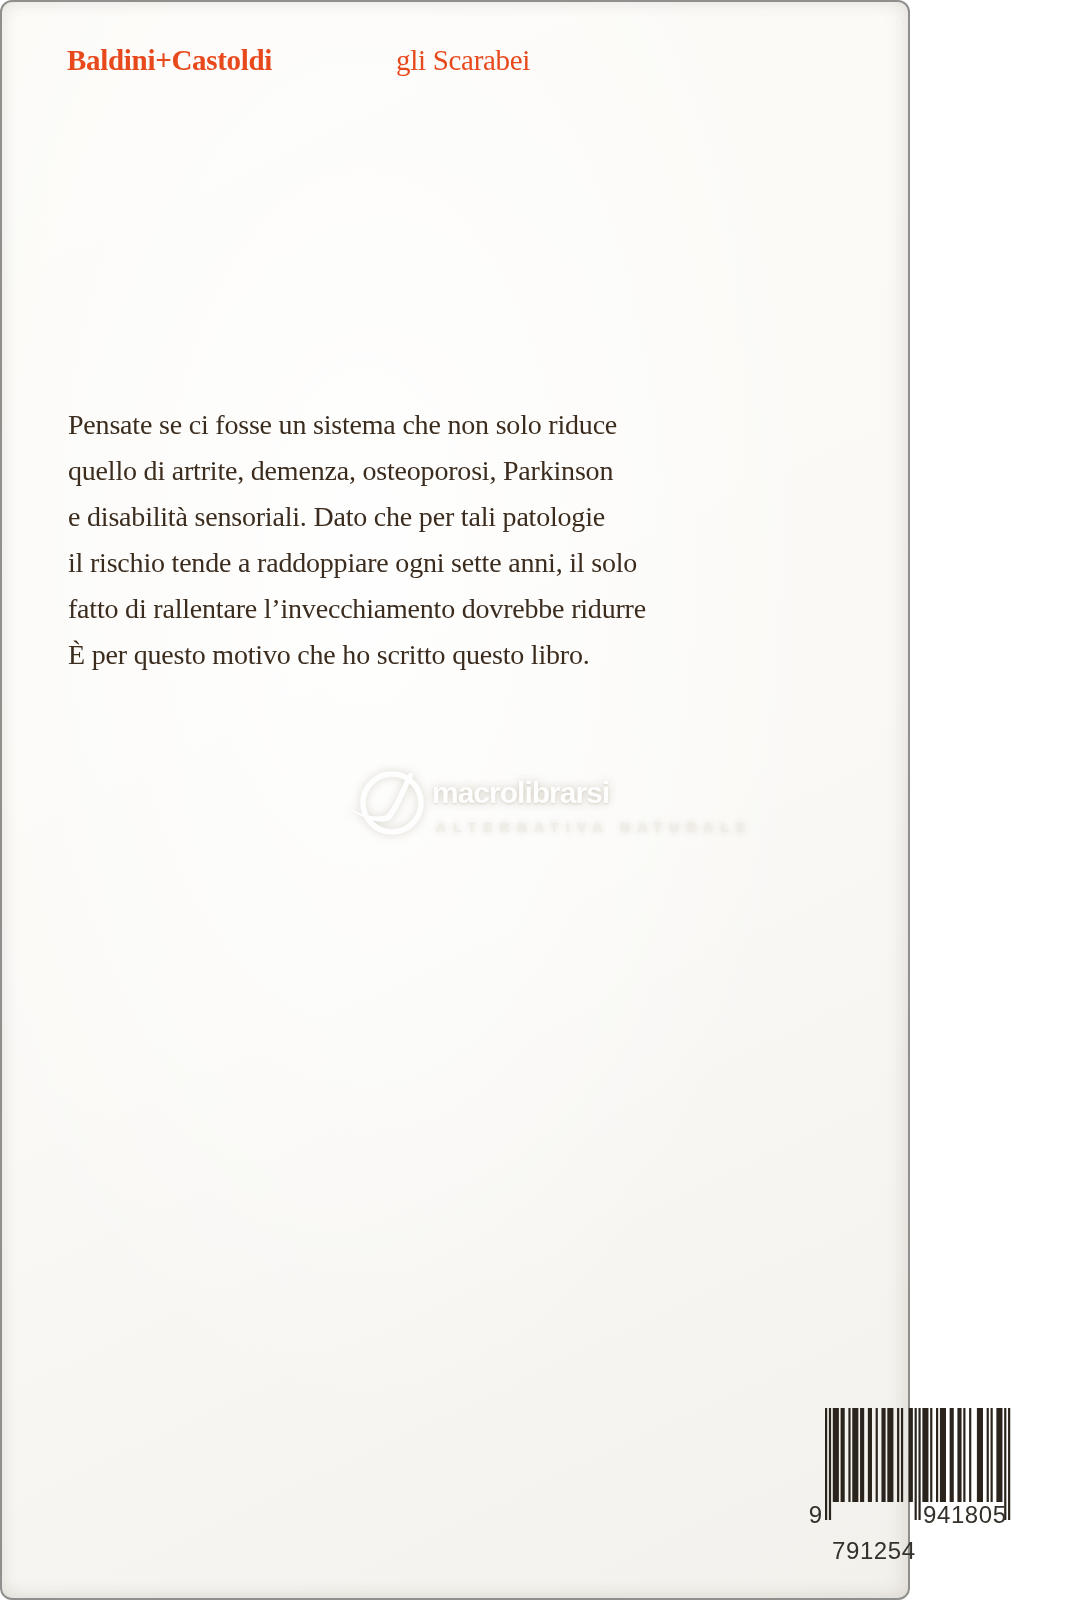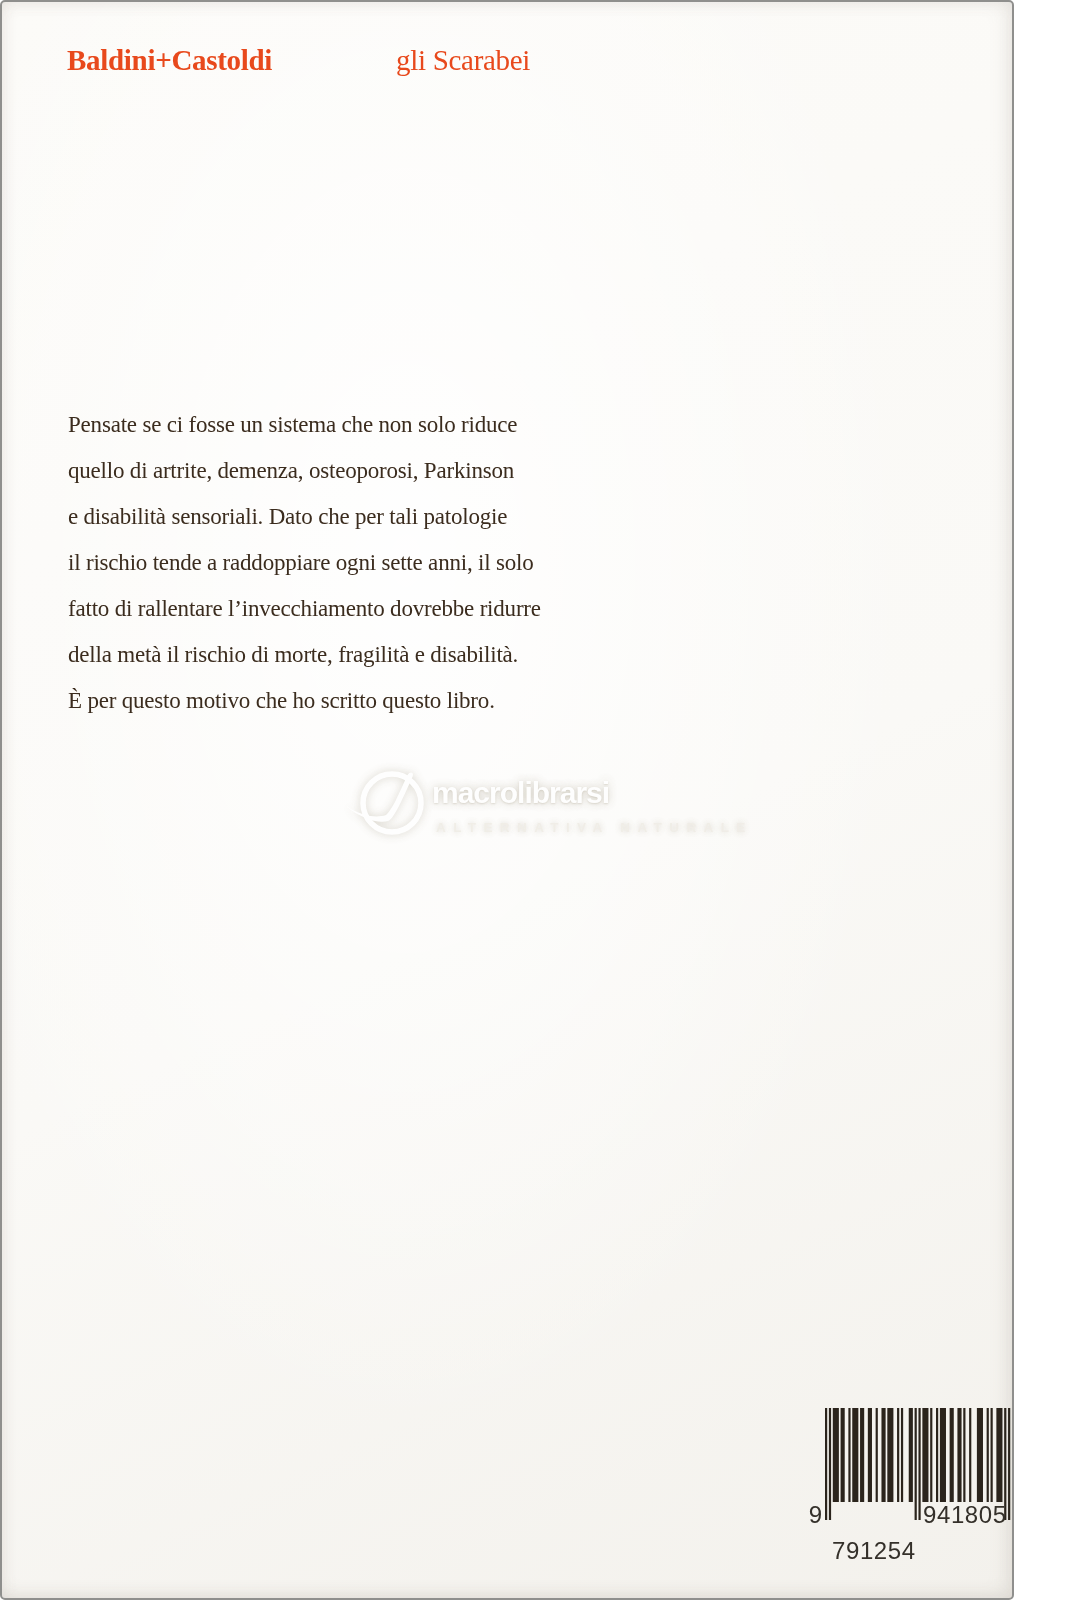--- a/index.html
+++ b/index.html
@@ -5,23 +5,23 @@
   html, body {
     margin: 0; padding: 0;
     background: #ffffff;
     width: 1087px; height: 1600px;
     font-family: "Liberation Serif", serif;
     overflow: hidden;
   }
   .cover {
     position: relative;
     box-sizing: border-box;
-    width: 1014px; height: 1600px;
+    width: 910px; height: 1600px;
     border: 2px solid #8f8f8d;
-    border-radius: 5px;
+    border-radius: 12px;
     background:
       radial-gradient(ellipse at 40% 35%, rgba(255,255,255,0.9) 0%, rgba(255,255,255,0) 60%),
       linear-gradient(155deg, #fcfbf8 0%, #faf9f6 55%, #f3f1ec 100%);
     box-shadow:
       inset -8px 0 18px rgba(110,105,92,0.08),
       inset 0 -6px 16px rgba(110,105,92,0.07),
       inset 4px 4px 14px rgba(110,105,92,0.05);
   }
 
   
@@ -34,21 +34,21 @@
   .series {
     position: absolute; left: 394px; top: 42px;
     font-size: 29px; font-weight: normal;
     color: #e8491c; letter-spacing: -0.3px;
     white-space: nowrap;
   }
 
   
   .blurb {
     position: absolute; left: 66px; top: 400px;
-    font-size: 23px; line-height: 46px;
+    font-size: 28px; line-height: 46px;
     color: #3b2c1e; letter-spacing: -0.2px;
   }
   .blurb-line { white-space: nowrap; }
 
   
   .watermark {
     position: absolute; left: 340px; top: 752px;
     width: 415px; height: 96px;
     opacity: 0.88;
     pointer-events: none;
@@ -96,21 +96,20 @@
   <div class="publisher">Baldini+Castoldi</div>
 
   <div class="series">gli Scarabei</div>
 
   <div class="blurb">
       <div class="blurb-line">Pensate se ci fosse un sistema che non solo riduce</div>
       <div class="blurb-line">quello di artrite, demenza, osteoporosi, Parkinson</div>
       <div class="blurb-line">e disabilità sensoriali. Dato che per tali patologie</div>
       <div class="blurb-line">il rischio tende a raddoppiare ogni sette anni, il solo</div>
       <div class="blurb-line">fatto di rallentare l’invecchiamento dovrebbe ridurre</div>
-      <div class="blurb-line">della metà il rischio di morte, fragilità e disabilità.</div>
       <div class="blurb-line">È per questo motivo che ho scritto questo libro.</div>
     </div>
 
   <div class="watermark">
     <svg class="wm-logo" width="100" height="82" viewBox="0 0 100 82">
       <circle cx="50" cy="37" r="29" fill="none" stroke="#ffffff" stroke-width="5.5"></circle>
       <path d="M4,40 C18,52 36,58 46,55 C52,53 60,34 70,12 C73,6 68,4 65,10 C56,30 50,44 44,49 C32,53 16,48 4,40 Z" fill="#ffffff"></path>
     </svg>
     <div class="wm-word">macrolibrarsi</div>
     <div class="wm-tagline">ALTERNATIVA NATURALE</div>

